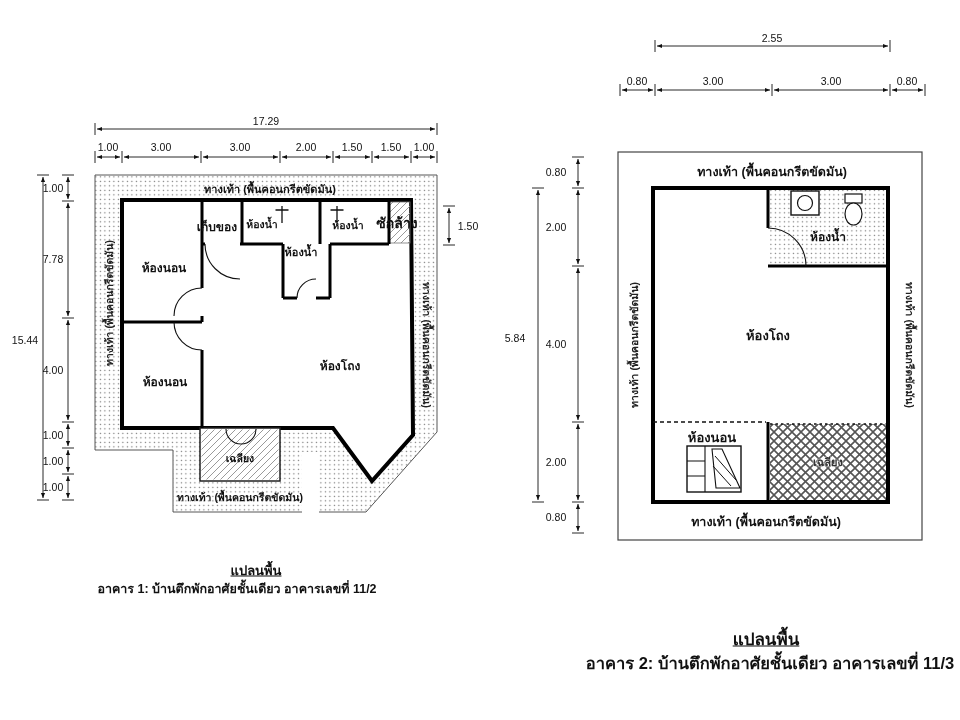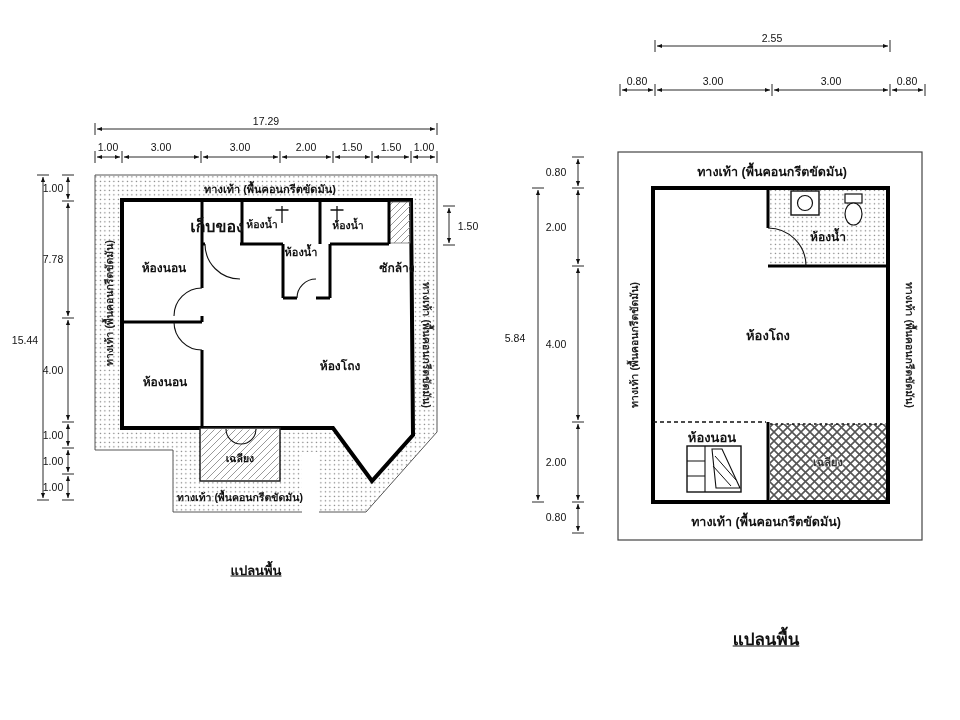--- a/index.html
+++ b/index.html
@@ -9,21 +9,21 @@
   .lbl{position:absolute;transform:translate(-50%,-50%);white-space:nowrap;
        font:bold 12px "Liberation Sans",sans-serif;color:#111;}
   .walk{font:bold 11px "Liberation Sans",sans-serif;}
   .walk2{font:bold 12.5px "Liberation Sans",sans-serif;}
   .dimlbl{position:absolute;transform:translate(-50%,-50%);white-space:nowrap;
           font:10.5px "Liberation Sans",sans-serif;color:#111;}
   .vlbl-l{position:absolute;transform:translate(-50%,-50%) rotate(-90deg);white-space:nowrap;
           font:bold 10.5px "Liberation Sans",sans-serif;color:#222;}
   .vlbl-r{position:absolute;transform:translate(-50%,-50%) rotate(90deg);white-space:nowrap;
           font:bold 10.5px "Liberation Sans",sans-serif;color:#222;}
-  .small{font-size:12px;margin-top:44px;}
+  .small{font-size:14px;}
   .porchlbl{color:#333;text-shadow:0 0 2px #fff,0 0 2px #fff;}
   .cap-t1{position:absolute;transform:translate(-50%,-50%);font:bold 13px "Liberation Sans",sans-serif;
           text-decoration:underline;white-space:nowrap;}
   .cap-s1{position:absolute;transform:translate(-50%,-50%);font:bold 12.5px "Liberation Sans",sans-serif;
           white-space:nowrap;}
   .cap-t2{position:absolute;transform:translate(-50%,-50%);font:bold 17px "Liberation Sans",sans-serif;
           text-decoration:underline;white-space:nowrap;}
   .cap-s2{position:absolute;transform:translate(-50%,-50%);font:bold 16.5px "Liberation Sans",sans-serif;
           white-space:nowrap;}
 </style>
@@ -190,31 +190,32 @@
   <span class="dimlbl" style="left:53px;top:435px">1.00</span>
   <span class="dimlbl" style="left:53px;top:461px">1.00</span>
   <span class="dimlbl" style="left:53px;top:487px">1.00</span>
   <span class="dimlbl" style="left:468px;top:226px">1.50</span>
 
   <span class="lbl walk" style="left:270px;top:189px">ทางเท้า (พื้นคอนกรีตขัดมัน)</span>
   <span class="lbl walk" style="left:240px;top:497px;font-size:10.5px">ทางเท้า (พื้นคอนกรีตขัดมัน)</span>
   <span class="vlbl-l" style="left:109px;top:303px">ทางเท้า (พื้นคอนกรีตขัดมัน)</span>
   <span class="vlbl-r" style="left:426px;top:345px">ทางเท้า (พื้นคอนกรีตขัดมัน)</span>
 
-  <span class="lbl" style="left:217px;top:226px;font-size:16px">เก็บของ</span>
+  <span class="lbl" style="left:217px;top:226px;font-size:12px">เก็บของ</span>
   <span class="lbl" style="left:262px;top:224px;font-size:10.5px">ห้องน้ำ</span>
   <span class="lbl" style="left:348px;top:225px;font-size:10.5px">ห้องน้ำ</span>
   <span class="lbl small" style="left:397px;top:223px">ซักล้าง</span>
   <span class="lbl" style="left:301px;top:252px;font-size:11px">ห้องน้ำ</span>
   <span class="lbl" style="left:164px;top:267px">ห้องนอน</span>
   <span class="lbl" style="left:165px;top:381px">ห้องนอน</span>
   <span class="lbl" style="left:340px;top:365px">ห้องโถง</span>
   <span class="lbl" style="left:240px;top:458px;font-size:10.5px">เฉลียง</span>
 
   <span class="cap-t1" style="left:256px;top:570px">แปลนพื้น</span>
+  <span class="cap-s1" style="left:237px;top:589px">อาคาร 1: บ้านตึกพักอาศัยชั้นเดียว อาคารเลขที่ 11/2</span>
 
   <span class="dimlbl" style="left:772px;top:38px">2.55</span>
   <span class="dimlbl" style="left:637px;top:81px">0.80</span>
   <span class="dimlbl" style="left:713px;top:81px">3.00</span>
   <span class="dimlbl" style="left:831px;top:81px">3.00</span>
   <span class="dimlbl" style="left:907px;top:81px">0.80</span>
   <span class="dimlbl" style="left:515px;top:338px">5.84</span>
   <span class="dimlbl" style="left:556px;top:172px">0.80</span>
   <span class="dimlbl" style="left:556px;top:227px">2.00</span>
   <span class="dimlbl" style="left:556px;top:344px">4.00</span>
@@ -225,14 +226,15 @@
   <span class="lbl walk2" style="left:766px;top:522px">ทางเท้า (พื้นคอนกรีตขัดมัน)</span>
   <span class="vlbl-l" style="left:634px;top:345px">ทางเท้า (พื้นคอนกรีตขัดมัน)</span>
   <span class="vlbl-r" style="left:909px;top:345px">ทางเท้า (พื้นคอนกรีตขัดมัน)</span>
 
   <span class="lbl" style="left:828px;top:236px">ห้องน้ำ</span>
   <span class="lbl" style="left:768px;top:335px;font-size:13px">ห้องโถง</span>
   <span class="lbl" style="left:712px;top:437px;font-size:13px">ห้องนอน</span>
   <span class="lbl porchlbl" style="left:828px;top:462px;font-size:11px">เฉลียง</span>
 
   <span class="cap-t2" style="left:766px;top:638px">แปลนพื้น</span>
+  <span class="cap-s2" style="left:770px;top:663px">อาคาร 2: บ้านตึกพักอาศัยชั้นเดียว อาคารเลขที่ 11/3</span>
 
 </div>
 
 </body></html>

